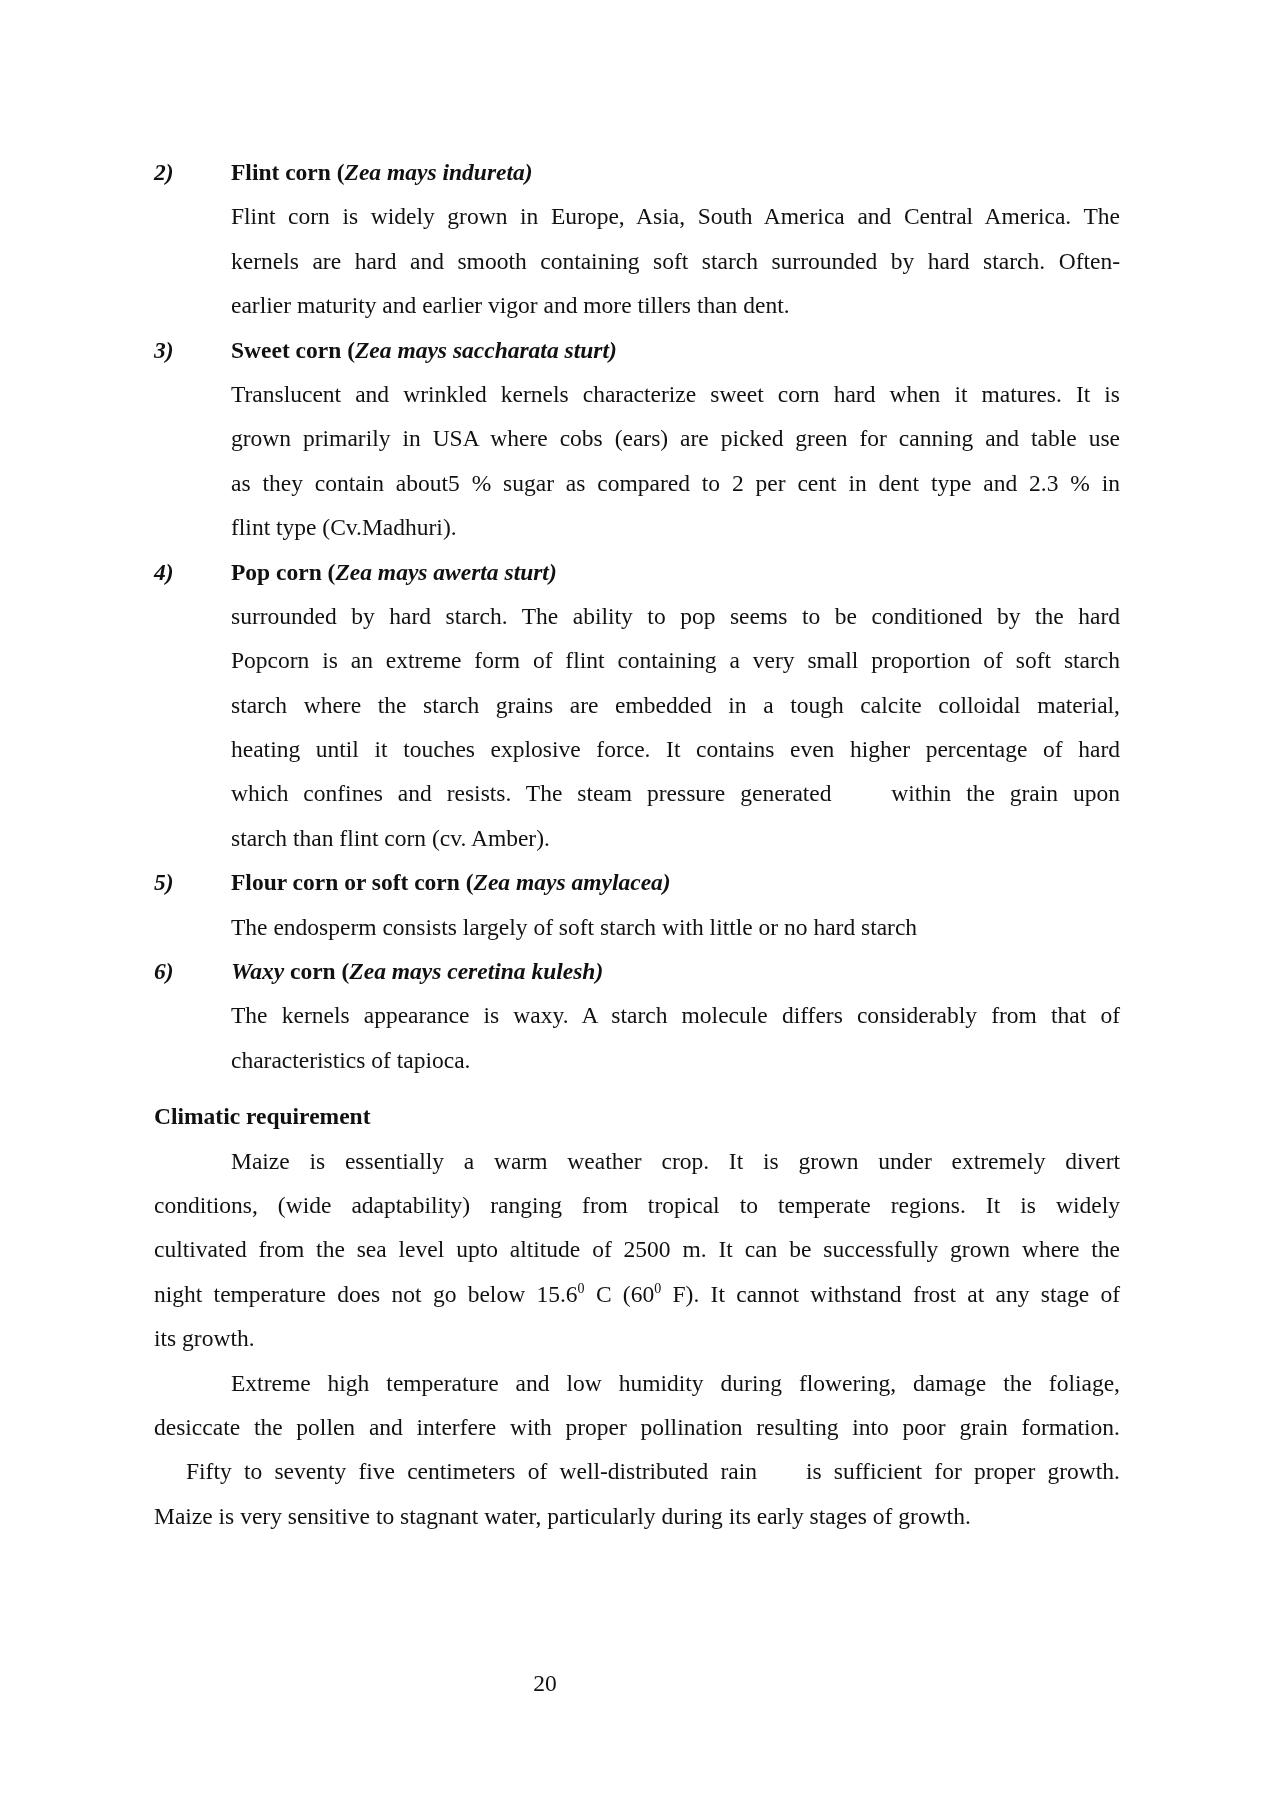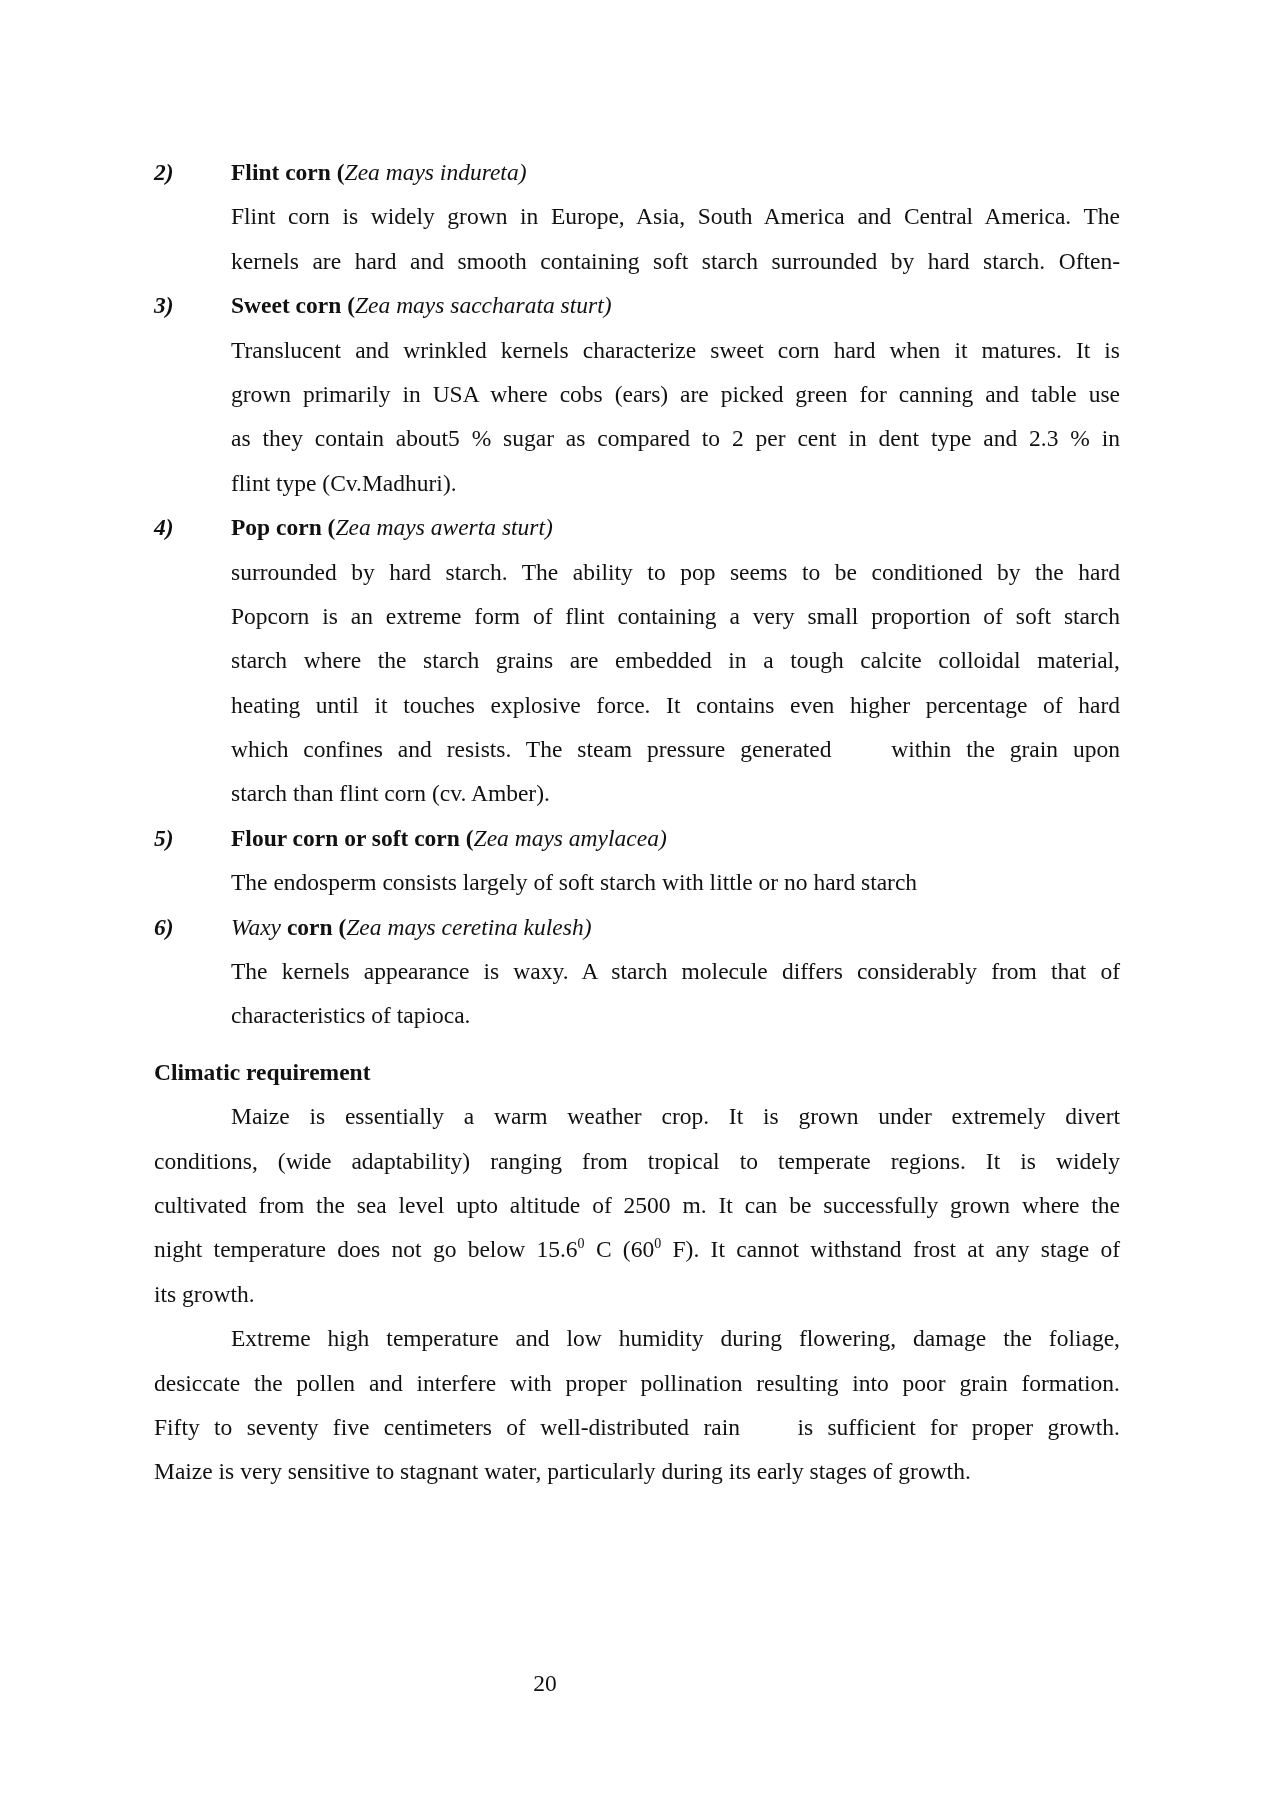--- a/index.html
+++ b/index.html
@@ -39,21 +39,21 @@
     padding-left: 77px;
   }
   .item-num {
     position: absolute;
     left: 0;
     top: 0;
     font-weight: bold;
     font-style: italic;
   }
   .b { font-weight: bold; }
-  .bi { font-weight: normal; font-style: italic; }
+  .bi { font-weight: bold; font-style: italic; }
   .item-body {
     padding-left: 77px;
     text-align: justify;
     line-height: 44.4px;
   }
   .justify-line {
     display: block;
     text-align: justify;
     text-align-last: justify;
     line-height: 44.4px;
@@ -94,20 +94,21 @@
   <div class="content">
 
     <div class="list-item">
       <div class="line item-head">
         <span class="item-num">2)</span>
         <span class="b">Flint corn</span><span class="b"> (</span><span class="bi">Zea mays indureta)</span>
       </div>
       <div class="item-body">
         <span class="justify-line">Flint corn is widely grown in Europe, Asia, South America and Central America. The</span>
         <span class="justify-line">kernels are hard and smooth containing soft starch surrounded by hard starch. Often-</span>
+        <span class="justify-line last">earlier maturity and earlier vigor and more tillers than dent.</span>
       </div>
     </div>
 
     <div class="list-item">
       <div class="line item-head">
         <span class="item-num">3)</span>
         <span class="b">Sweet corn</span><span class="b"> (</span><span class="bi">Zea mays saccharata sturt)</span>
       </div>
       <div class="item-body">
         <span class="justify-line">Translucent and wrinkled kernels characterize sweet corn hard when it matures. It is</span>
@@ -158,21 +159,21 @@
       <div class="para">
         <span class="justify-line" style="padding-left:77px; box-sizing:border-box;">Maize is essentially a warm weather crop. It is grown under extremely divert</span>
         <span class="justify-line">conditions, (wide adaptability) ranging from tropical to temperate regions. It is widely</span>
         <span class="justify-line">cultivated from the sea level upto altitude of 2500 m. It can be successfully grown where the</span>
         <span class="justify-line"><span>night temperature does not go below 15.6</span><sup>0</sup><span> C (60</span><sup>0</sup><span> F). It cannot withstand frost at any stage of</span></span>
         <span class="justify-line last">its growth.</span>
       </div>
       <div class="para">
         <span class="justify-line" style="padding-left:77px; box-sizing:border-box;">Extreme high temperature and low humidity during flowering, damage the foliage,</span>
         <span class="justify-line">desiccate the pollen and interfere with proper pollination resulting into poor grain formation.</span>
-        <span class="justify-line" style="white-space: pre;">Fifty to seventy five centimeters of well-distributed rain    is sufficient for proper growth.</span>
+        <span class="justify-line" style="white-space: pre; margin-left: 32px;">Fifty to seventy five centimeters of well-distributed rain    is sufficient for proper growth.</span>
         <span class="justify-line last">Maize is very sensitive to stagnant water, particularly during its early stages of growth.</span>
       </div>
     </div>
 
   </div>
 
   <div class="page-number">20</div>
 </div>
 
 </body></html>

